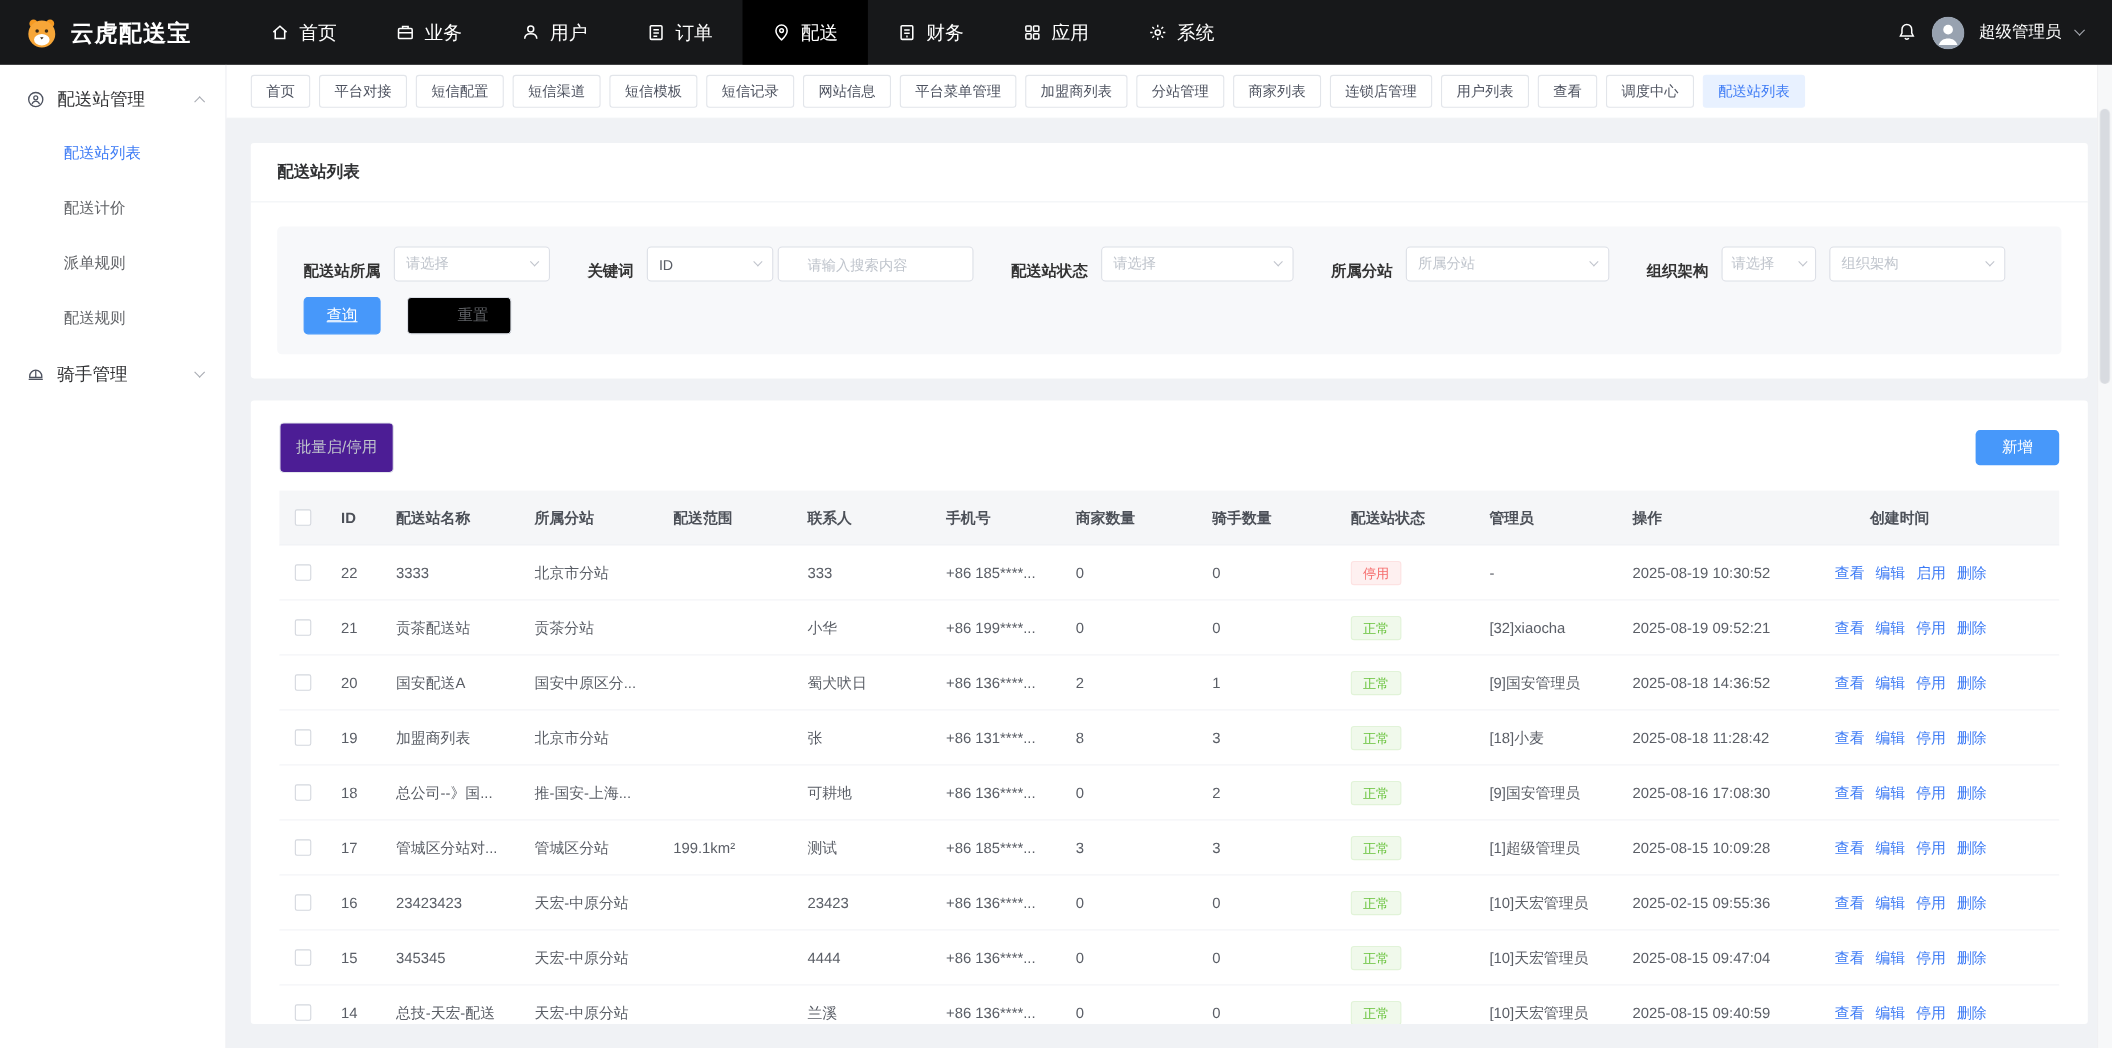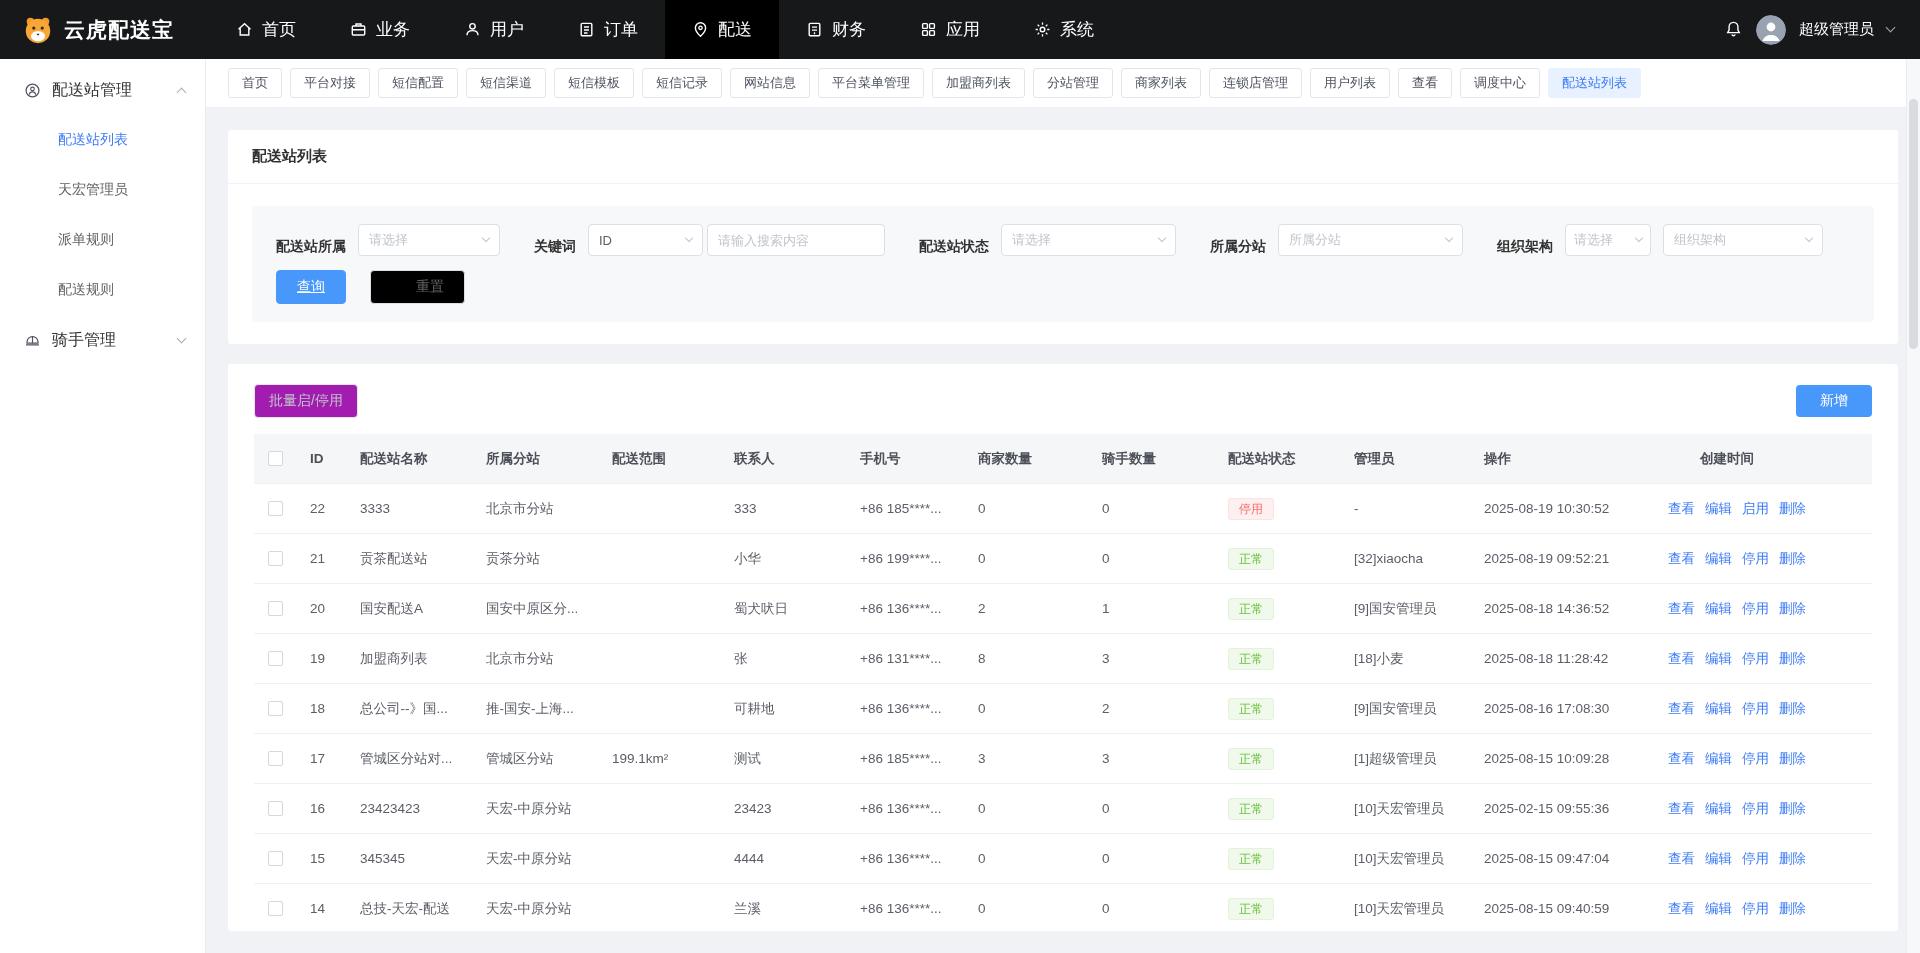--- a/index.html
+++ b/index.html
@@ -4,21 +4,21 @@
 <style>
   :root{
     --accent:#3d7bf5; --primary:#4798fa; --page:#f0f2f5; --bar:#17181a;
   }
   *{box-sizing:border-box;margin:0;padding:0;}
   html,body{width:1920px;height:953px;overflow:hidden;}
   body{font-family:"Liberation Sans","DejaVu Sans",sans-serif;background:var(--page);color:#333;font-size:14px;}
 
   
   .topbar{height:59px;background:var(--bar);display:flex;align-items:center;padding-left:22px;color:#fff;}
-  .logo{display:flex;align-items:center;gap:10px;margin-right:35px;cursor:pointer;}
+  .logo{display:flex;align-items:center;gap:10px;margin-right:45px;cursor:pointer;}
   .logo-text{font-size:21px;font-weight:bold;letter-spacing:1px;white-space:nowrap;}
   .topnav{display:flex;height:59px;}
   .nav-item{display:flex;align-items:center;gap:9px;padding:0 27px;font-size:17px;color:#fff;cursor:pointer;text-decoration:none;height:100%;white-space:nowrap;}
   .nav-item.active{background:#000;}
   .topbar-right{margin-left:auto;display:flex;align-items:center;gap:13px;padding-right:26px;}
   .bell{display:flex;align-items:center;cursor:pointer;color:#fff;}
   .avatar{width:30px;height:30px;border-radius:50%;overflow:hidden;flex-shrink:0;cursor:pointer;}
   .username{font-size:15px;cursor:pointer;}
   .chev{width:7px;height:7px;border-right:1.5px solid #a8abb2;border-bottom:1.5px solid #a8abb2;display:inline-block;flex-shrink:0;}
   .chev.up{transform:rotate(-135deg);margin-top:4px;}
@@ -44,30 +44,30 @@
   .card-title{padding:17px 24px;font-size:15px;font-weight:600;color:#303133;border-bottom:1px solid #f0f2f5;}
   .filter-wrap{padding:22px 24px;}
   .filter-box{background:#f7f8fa;border-radius:4px;padding:18px 24px;}
   .f-row{display:flex;align-items:flex-end;flex-wrap:nowrap;}
   .f-label{font-size:14px;font-weight:600;color:#333;margin-right:12px;white-space:nowrap;}
   .ml{margin-left:34px;}
   .select{height:32px;border:1px solid #dcdfe6;border-radius:4px;background:#fff;display:inline-flex;align-items:center;justify-content:space-between;padding:0 10px;cursor:pointer;flex-shrink:0;}
   .select .ph{color:#bfc4cc;font-size:13px;white-space:nowrap;}
   .select .val{color:#5a5e66;font-size:13px;white-space:nowrap;}
   .w1{width:142px}.w2{width:115px}.w3{width:178px}.w4{width:175px}.w5{width:185px}.w6{width:86px;padding:0 8px}.w7{width:160px}
-  .inp{height:32px;border:1px solid #dcdfe6;border-radius:4px;padding:0 10px;font-size:13px;color:#5a5e66;outline:none;margin-left:4px;background:#fff;}
+  .inp{height:32px;border:1px solid #dcdfe6;border-radius:4px;padding:0 26px;font-size:13px;color:#5a5e66;outline:none;margin-left:4px;background:#fff;}
   .inp::placeholder{color:#bfc4cc;}
   .f-actions{margin-top:14px;display:flex;align-items:center;}
   .btn{height:34px;padding:0 20px;border-radius:4px;font-size:14px;cursor:pointer;border:1px solid transparent;}
   .btn-primary{background:var(--primary);color:#fff;border-color:var(--primary);text-decoration:underline;}
   .btn-plain{background:#000000;color:#606266;border-color:#dcdfe6;margin-left:24px;padding-left:45px;}
 
   .card2{flex:1;margin-top:20px;overflow:hidden;display:flex;flex-direction:column;}
   .toolbar{display:flex;justify-content:space-between;align-items:center;padding:20px 26px 16px;}
-  .btn-batch{height:34px;padding:0 14px;border:1px solid #e4e7ed;border-radius:4px;background:#a21caf;color:#bfc4cc;font-size:14px;cursor:not-allowed;}
+  .btn-batch{height:46px;padding:0 14px;border:1px solid #e4e7ed;border-radius:4px;background:#4c1d95;color:#bfc4cc;font-size:14px;cursor:not-allowed;}
   .btn-add{height:32px;padding:0 24px;border-radius:4px;background:var(--primary);color:#fff;border:none;font-size:14px;cursor:pointer;}
 
   .table{margin:0 26px;font-size:13.5px;color:#5a5e66;}
   .thead{display:flex;background:#f5f6f8;border-bottom:1px solid #eef0f4;}
   .tr{display:flex;border-bottom:1px solid #eef0f4;background:#fff;}
   .td,.th{display:flex;align-items:center;height:49px;padding:0 12px;overflow:hidden;white-space:nowrap;}
   .th{font-weight:600;color:#4c5058;font-size:13.5px;}
   .c-cb{width:44px;padding:0 0 0 14px;}
   .c-id{width:50px}.c-name{width:126px}.c-sub{width:126px}.c-rng{width:122px}.c-ct{width:126px}.c-ph{width:118px}
   .c-mc{width:124px}.c-rc{width:126px}.c-st{width:126px}.c-ad{width:130px}.c-tm{width:184px}.c-op{flex:1}
@@ -203,21 +203,21 @@
             <path d="M5.4 13.4c.6-2 1.9-3 3.6-3s3 1 3.6 3" fill="none" stroke="currentColor" stroke-width="1.2"></path>
           </svg>
         </span>
       <span>配送站管理</span>
       <i class="chev up"></i>
     </div>
     <div class="sitem active">
         <span>配送站列表</span>
       </div>
     <div class="sitem">
-        <span>天宏管理员</span>
+        <span>配送计价</span>
       </div>
     <div class="sitem">
         <span>派单规则</span>
       </div>
     <div class="sitem">
         <span>配送规则</span>
       </div>
     <div class="sgroup">
       <span class="sico">
           <svg viewBox="0 0 18 18" width="17" height="17">

